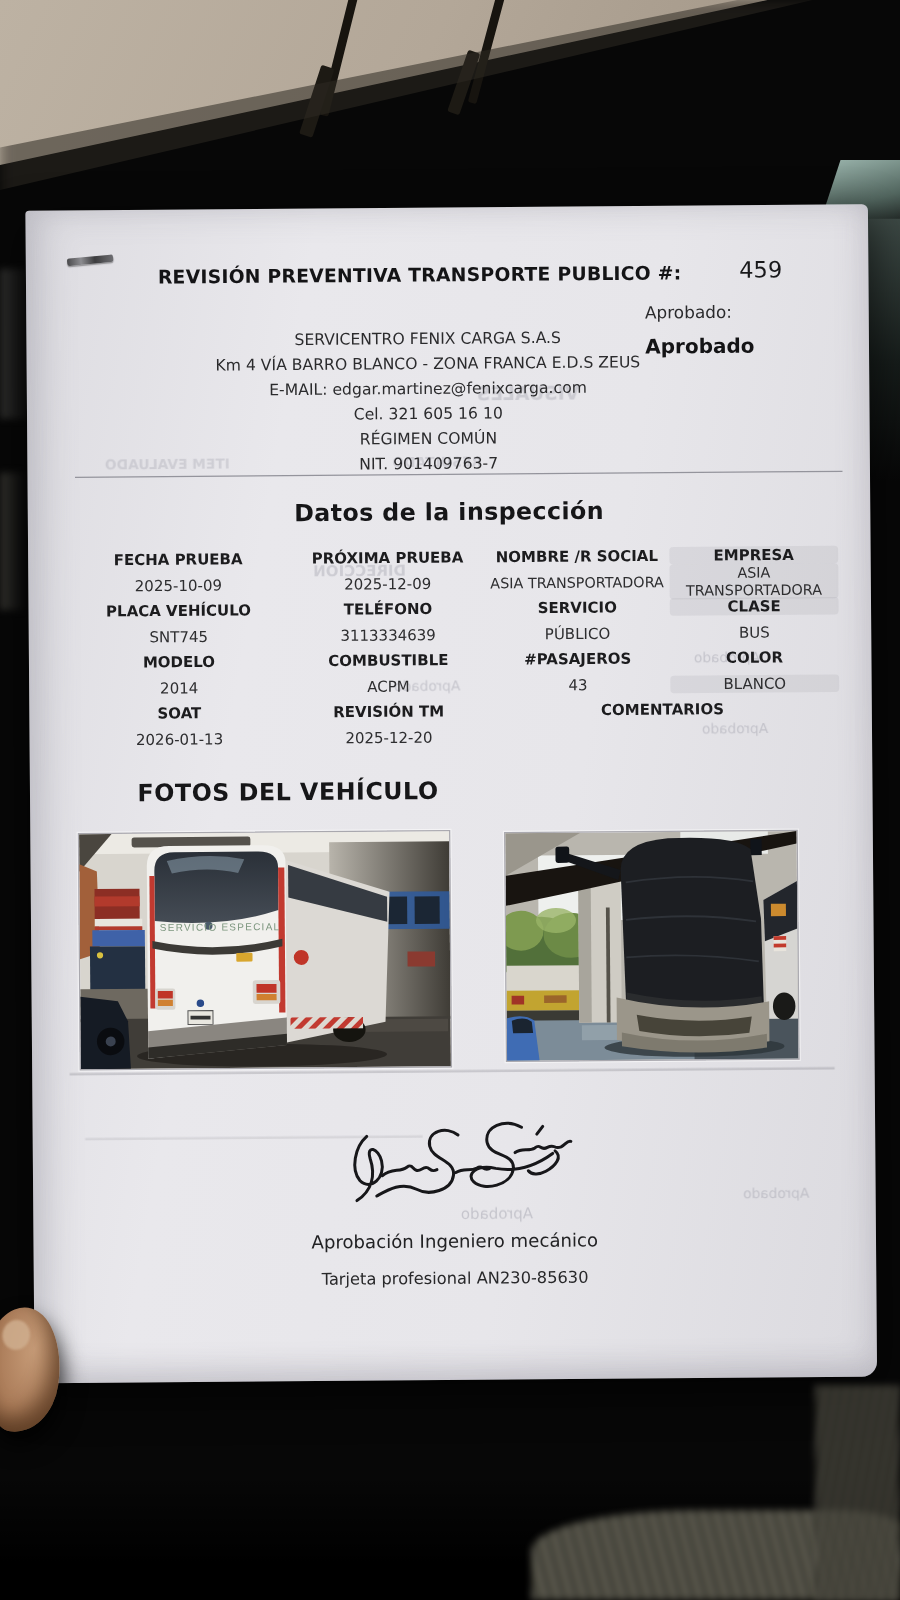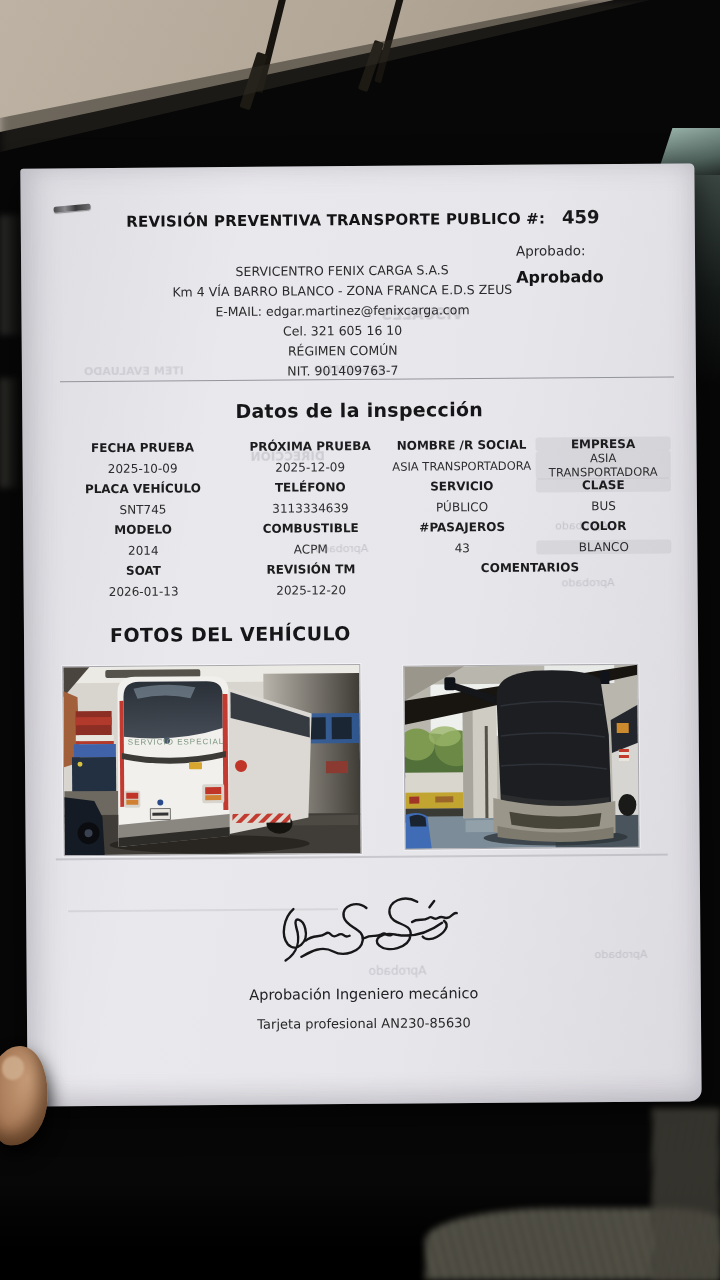--- a/index.html
+++ b/index.html
@@ -42,21 +42,21 @@
 
   
   .paper{left:24px;top:166px;width:674px;height:938px;
     background:linear-gradient(100deg,#dddce1 0%,#e9e8ec 28%,#e7e6ea 62%,#dbdadf 100%);
     transform:rotate(-0.45deg);border-radius:3px 5px 12px 9px;
     box-shadow:0 10px 34px rgba(0,0,0,.65), inset 14px 0 26px rgba(120,118,130,.25), inset -6px -10px 22px rgba(110,108,120,.18);}
   .staple{left:33px;top:37px;width:37px;height:6px;transform:rotate(-5deg);
     background:linear-gradient(90deg,#4a4a4c,#8c8c90 30%,#3c3c3e 60%,#6e6e72);border-radius:2px;
     box-shadow:0 1px 1px rgba(0,0,0,.35);}
   .report-title{left:100px;top:45px;width:430px;text-align:center;font-size:15px;font-weight:700;letter-spacing:.2px;color:#141416;}
-  .report-number{left:515px;top:42px;width:90px;text-align:center;font-size:18px;font-weight:700;color:#19191b;}
+  .report-number{left:515px;top:42px;width:90px;text-align:right;font-size:18px;font-weight:400;color:#19191b;}
   .result-label{left:495px;top:78px;width:120px;font-size:13.5px;color:#2a2a2c;}
   .result-value{left:495px;top:103px;width:120px;font-size:16px;font-weight:700;color:#141416;}
   .company{left:151px;top:95px;width:340px;text-align:center;font-size:12.5px;color:#2b2b2d;line-height:20px;}
   .hr1{left:38px;top:213px;width:614px;height:1px;background:#94949c;}
   .section-title{left:0;top:233px;width:674px;text-align:center;font-size:19px;font-weight:700;color:#161618;letter-spacing:.3px;}
 
   .dtable{left:30px;top:270px;width:618px;display:grid;grid-template-columns:180px 155px 148px 135px;grid-auto-rows:20.5px;}
   .dl{font-size:12px;font-weight:700;color:#1c1c1e;text-align:center;align-self:center;}
   .dv{font-size:12px;color:#2e2e30;text-align:center;align-self:center;}
   .dv.small{font-size:11.5px;}

